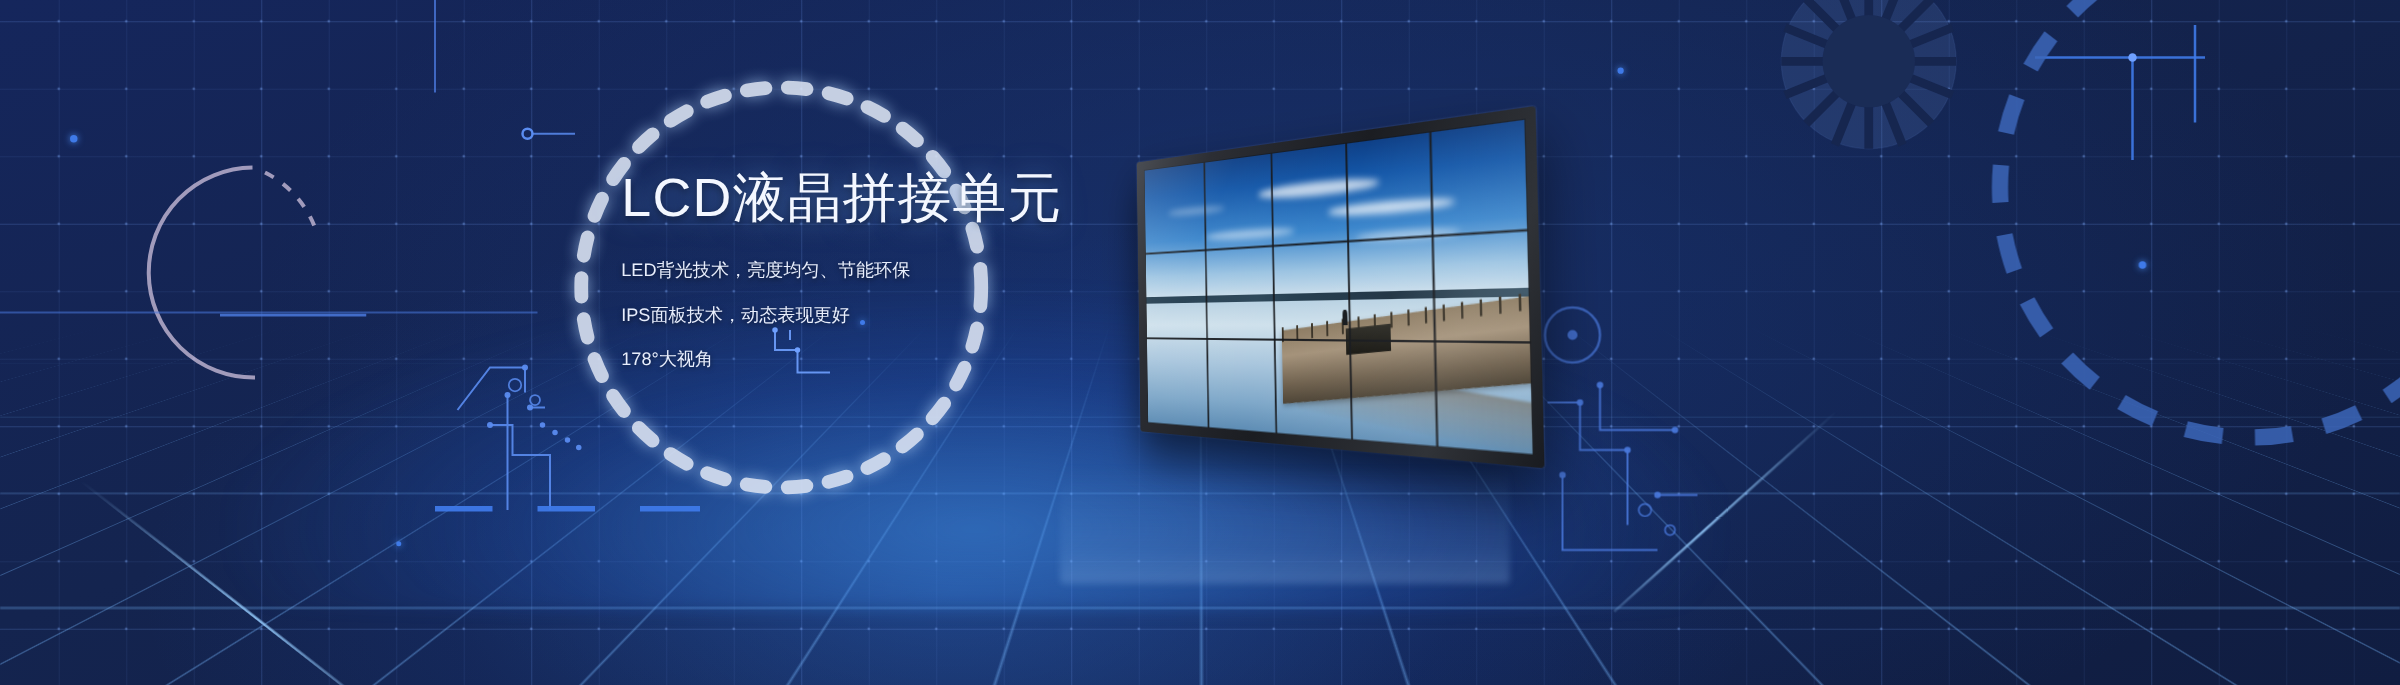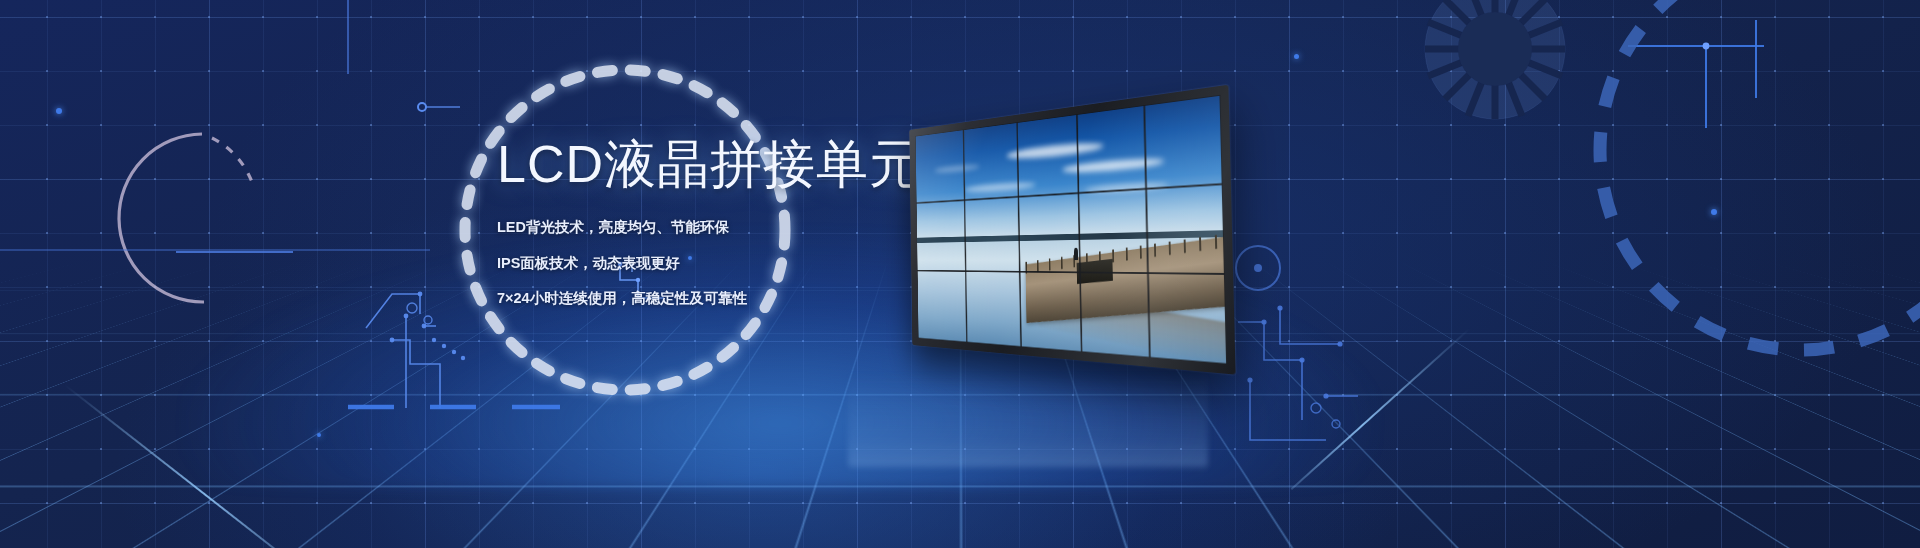--- a/index.html
+++ b/index.html
@@ -94,25 +94,25 @@
   .cross-tl{left:0px;top:0px;}
   .cross-tr{left:1628px;top:6px;}
   
   .dashmarks{left:348px;top:400px;}
 
   .node{position:absolute;width:6px;height:6px;border-radius:50%;background:#3f7ae8;box-shadow:0 0 6px rgba(80,150,255,0.9);}
 
   
   .copy{position:absolute;left:497px;top:136px;width:430px;}
   .title{
-    font-size:52px;line-height:1.1;color:#f3f7ff;letter-spacing:1px;
+    font-size:43px;line-height:1.1;color:#f3f7ff;letter-spacing:1px;
     font-weight:400;white-space:nowrap;
     text-shadow:0 0 22px rgba(120,180,255,0.55),0 2px 6px rgba(0,0,0,0.45);
   }
-  .bullets{margin-top:22px;font-weight:bold;}
+  .bullets{margin-top:22px;}
   .bullet{
     font-size:14.5px;color:#e8eefc;line-height:1;
     margin-bottom:11px;white-space:nowrap;
     text-shadow:0 1px 4px rgba(0,0,0,0.55);
     padding:5px 0;
   }
 
   
   .wall-stage{
     position:absolute;left:812px;top:84px;width:420px;height:290px;
@@ -359,21 +359,21 @@
   <div class="node" style="left:1294px;top:54px;width:5px;height:5px;"></div>
   <div class="node" style="left:317px;top:433px;width:4px;height:4px;"></div>
   <div class="node" style="left:688px;top:256px;width:4px;height:4px;"></div>
 
   <div class="copy">
     <div class="title">LCD液晶拼接单元</div>
 
     <div class="bullets">
       <div class="bullet">LED背光技术，亮度均匀、节能环保</div>
       <div class="bullet">IPS面板技术，动态表现更好</div>
-      <div class="bullet">7×24小时连续使用，高稳定性及可靠性</div>
+      <div class="bullet">178°大视角</div>
     </div>
   </div>
 
   <div class="wall-stage">
     <div class="wall">
       <div class="bezel">
         <div class="screen">
           <div class="scene">
             <div class="sky"></div>
             <div class="cloud c1"></div>

